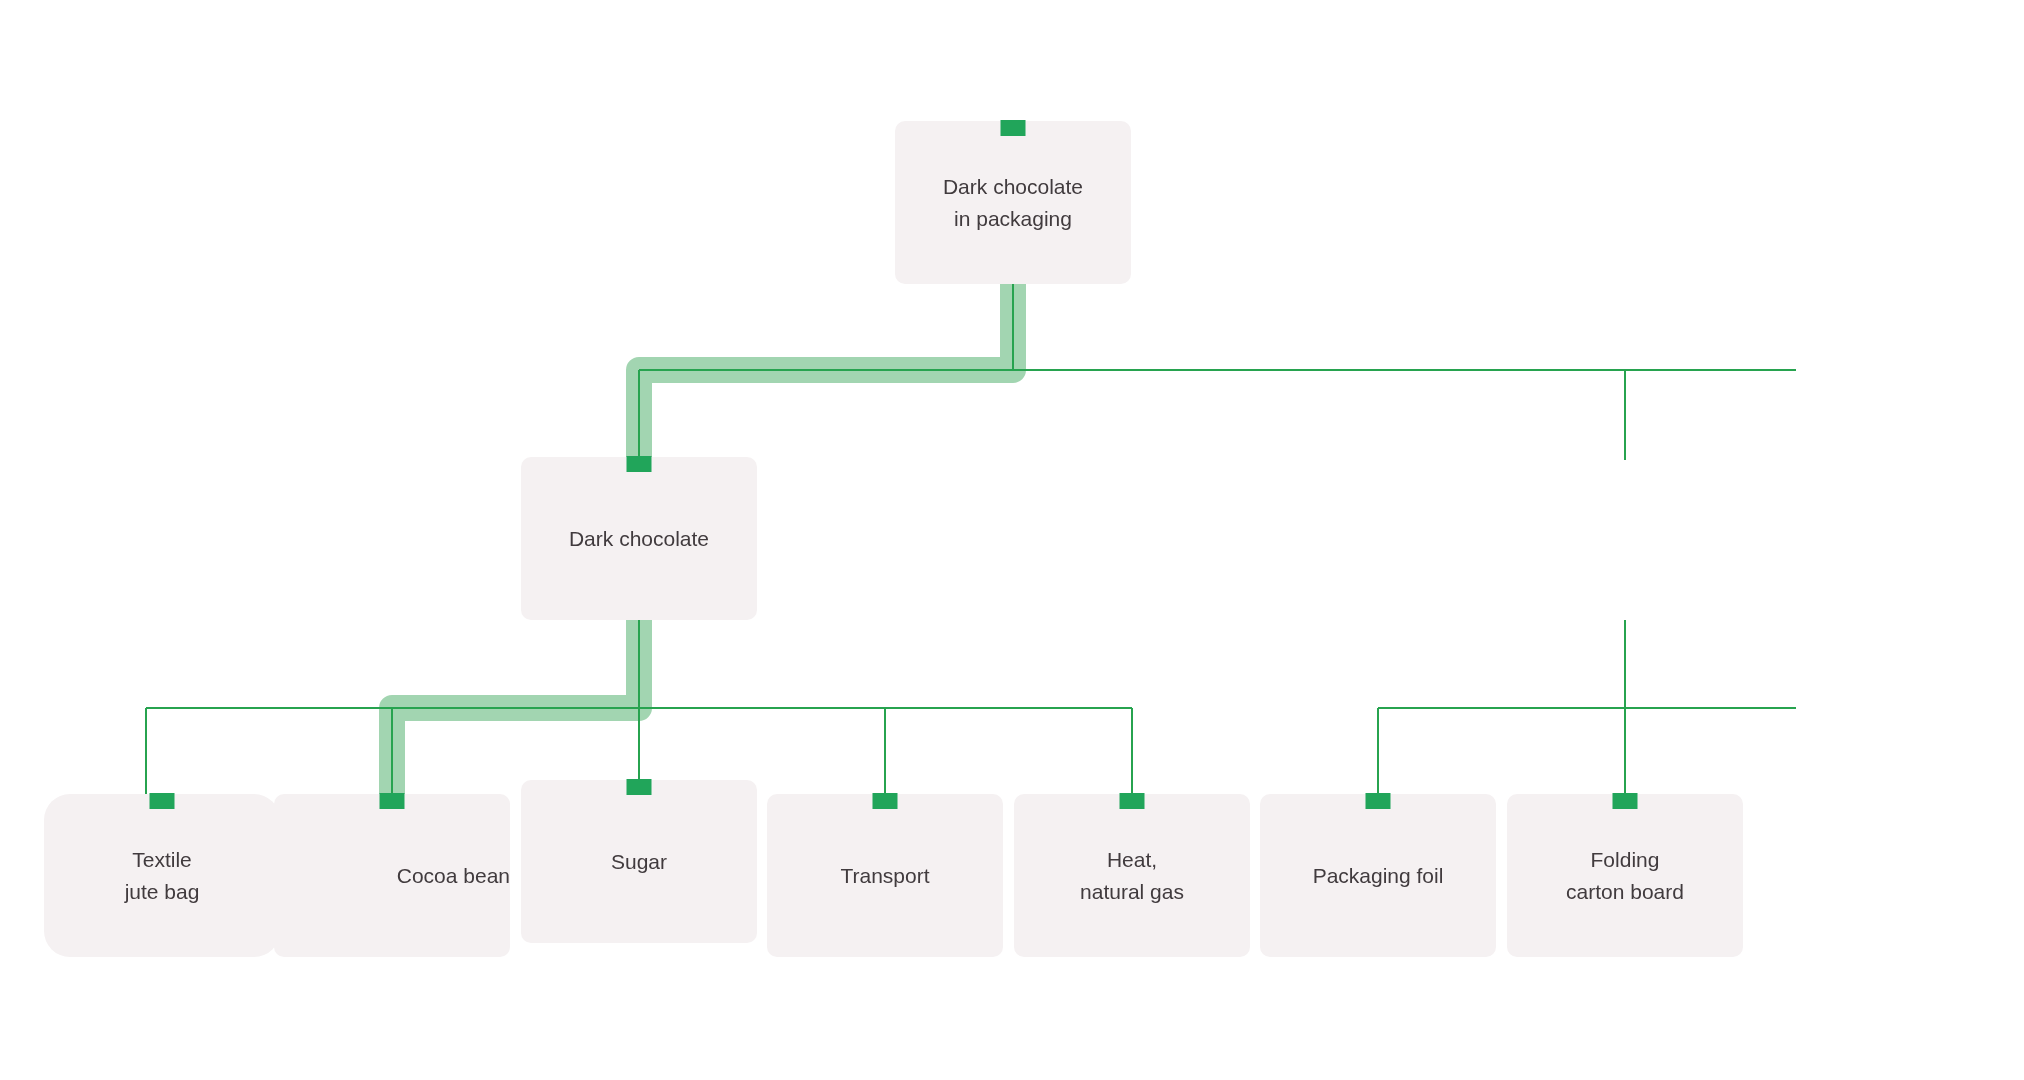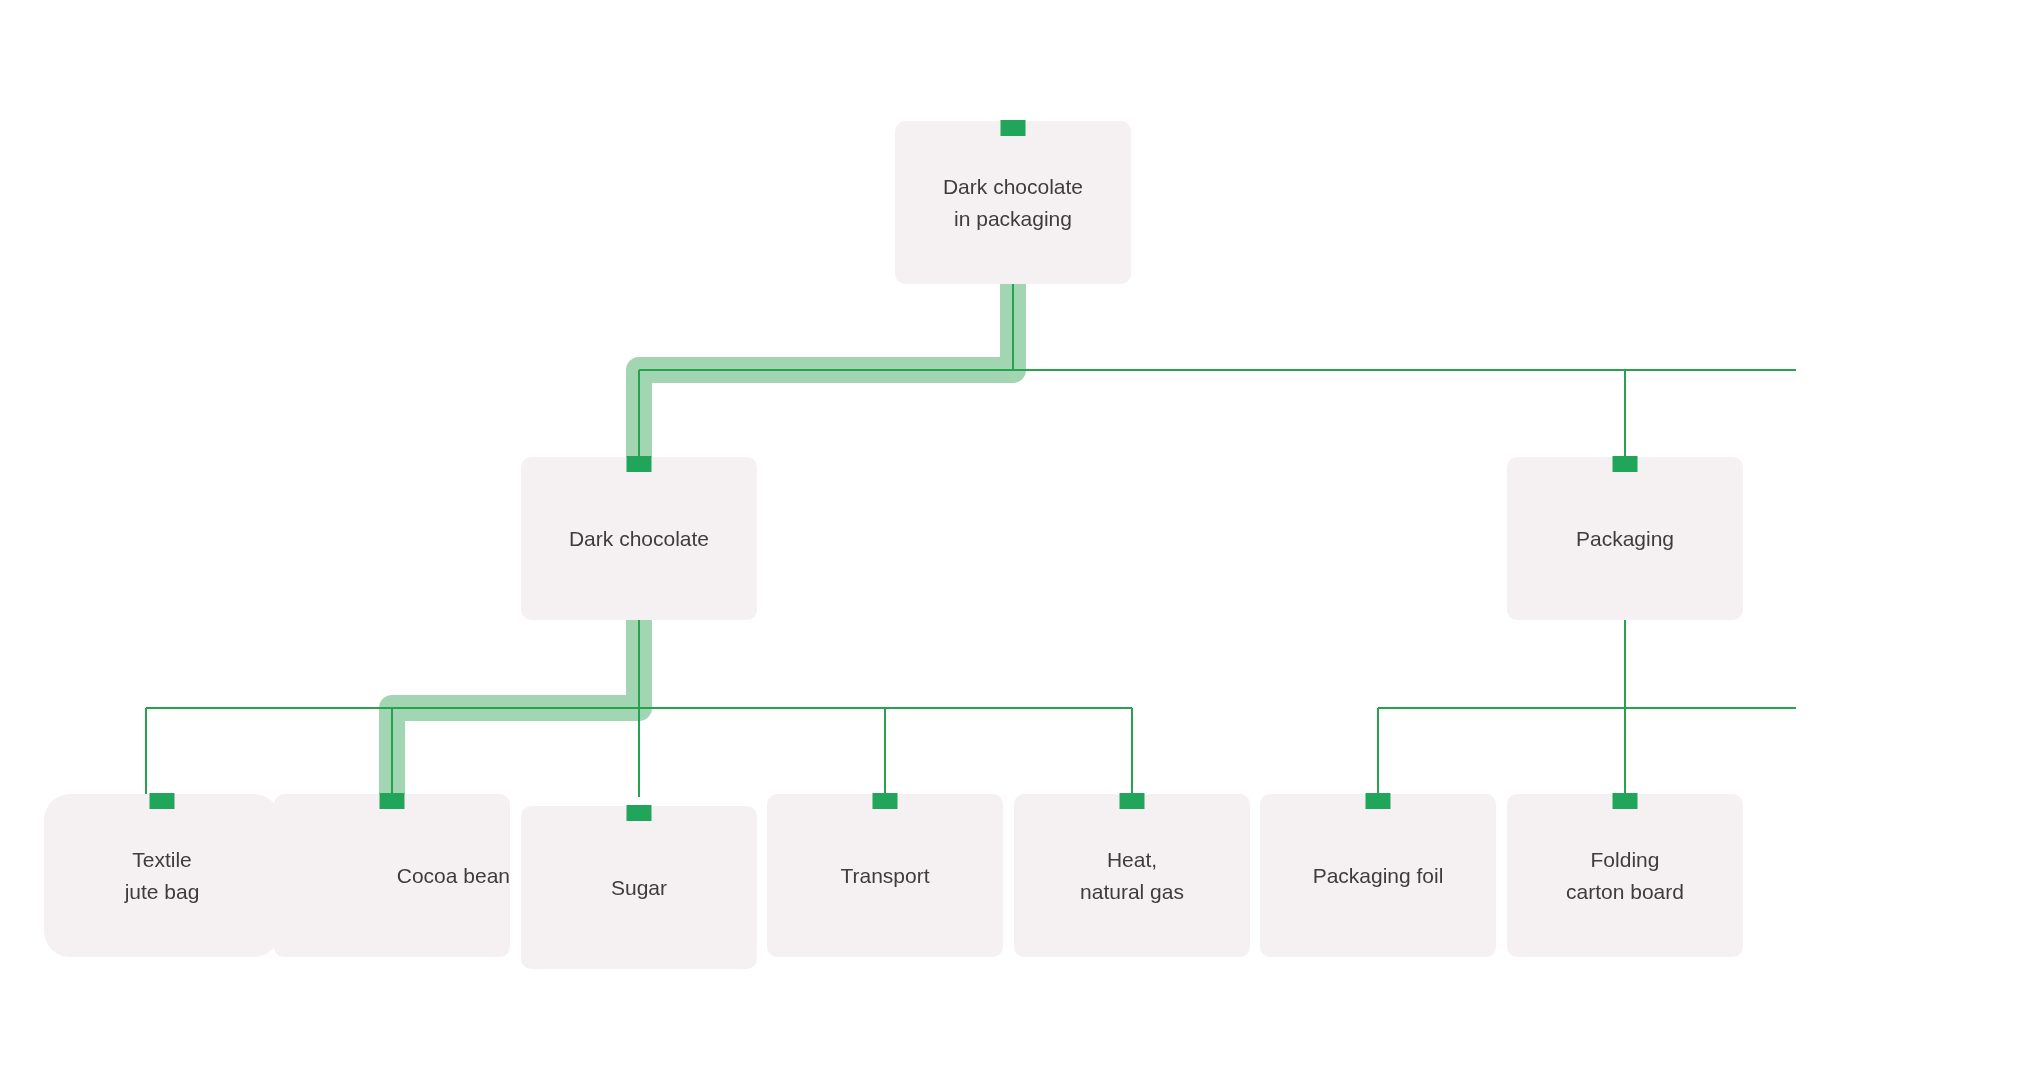--- a/index.html
+++ b/index.html
@@ -60,21 +60,21 @@
     line-height: 32px;
     white-space: pre-line;
   }
   
   .n-root         { left: 895px;  top: 121px; }
   .n-dark         { left: 521px;  top: 457px; }
   .n-packaging    { left: 1507px; top: 457px; }
   .n-distribution { left: 1744px; top: 457px; }
   .n-textile      { left: 44px;   top: 794px; border-radius: 26px; }
   .n-cocoa        { left: 274px;  top: 794px; justify-content: flex-end; }
-  .n-sugar        { left: 521px;  top: 806px; }
+  .n-sugar        { left: 521px;  top: 780px; }
   .n-transport    { left: 767px;  top: 794px; text-align: center; }
   .n-heat         { left: 1014px; top: 794px; }
   .n-aluminium    { left: 1260px; top: 794px; }
   .n-folding      { left: 1507px; top: 794px; }
   .n-carton       { left: 1753px; top: 794px; }
 </style>
 </head>
 <body>
 
 <div id="canvas">
@@ -106,24 +106,20 @@
   <div class="node n-root">
     <span class="marker"></span>
     <span class="label">Dark chocolate
 in packaging</span>
   </div>
 
   <div class="node n-dark">
     <span class="marker"></span>
     <span class="label">Dark chocolate</span>
   </div>
-  <div class="node n-packaging">
-    <span class="marker"></span>
-    <span class="label">Packaging</span>
-  </div>
 
   <div class="node n-textile">
     <span class="marker"></span>
     <span class="label">Textile
 jute bag</span>
   </div>
   <div class="node n-cocoa">
     <span class="marker"></span>
     <span class="label">Cocoa bean</span>
   </div>

